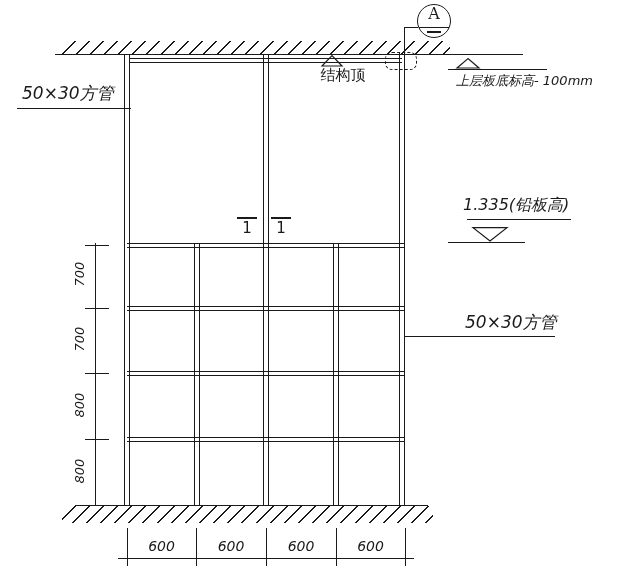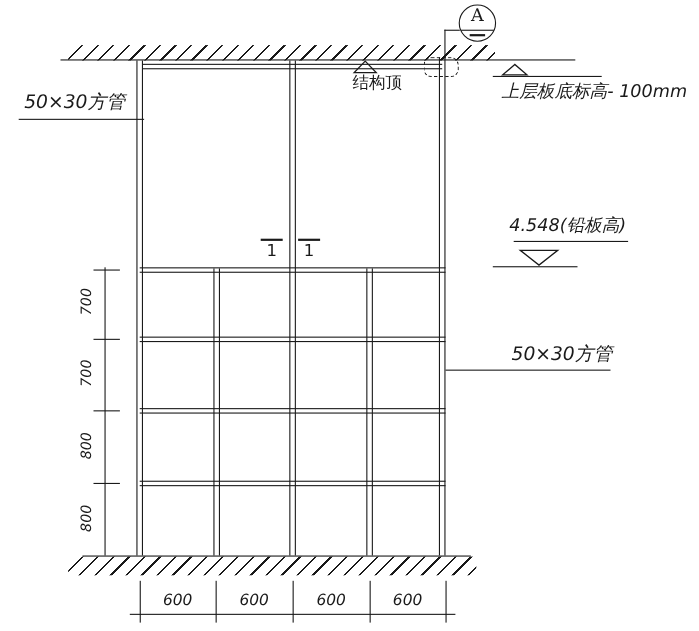--- a/index.html
+++ b/index.html
@@ -73,23 +73,23 @@
 
   <svg style="left:321px;top:55px;" width="22" height="12">
     <polygon points="11,0.6 1,11 21,11" fill="none" stroke="#1a1a1a" stroke-width="1.2"></polygon>
   </svg>
   <div class="txt" style="left:316px;top:67px;width:54px;font-size:15px;text-align:center;">结构顶</div>
 
   <svg style="left:456px;top:58px;" width="24" height="11">
     <polygon points="12,0.6 1,10 23,10" fill="none" stroke="#1a1a1a" stroke-width="1.2"></polygon>
   </svg>
   <div class="ln" style="left:448px;top:69px;width:99px;height:1.2px;"></div>
-  <div class="txt it" style="left:456px;top:74px;font-size:16px;text-align:center;">上层板底标高- 100mm</div>
+  <div class="txt it" style="left:456px;top:74px;font-size:13px;text-align:center;">上层板底标高- 100mm</div>
 
-  <div class="txt it" style="left:463px;top:196px;font-size:16px;">4.548(铅板高)</div>
+  <div class="txt it" style="left:463px;top:196px;font-size:16px;">1.335(铅板高)</div>
   <div class="ln" style="left:467px;top:219px;width:104px;height:1.2px;"></div>
   <svg style="left:472px;top:227px;" width="36" height="15">
     <polygon points="1,0.6 35,0.6 18,14" fill="none" stroke="#1a1a1a" stroke-width="1.2"></polygon>
   </svg>
   <div class="ln" style="left:448px;top:242px;width:77px;height:1.2px;"></div>
 
   <div class="ln" style="left:237px;top:217px;width:20px;height:1.8px;"></div>
   <div class="txt ctr" style="left:237px;top:220px;width:20px;font-size:15px;">1</div>
   <div class="ln" style="left:271px;top:217px;width:20px;height:1.8px;"></div>
   <div class="txt ctr" style="left:271px;top:220px;width:20px;font-size:15px;">1</div>

